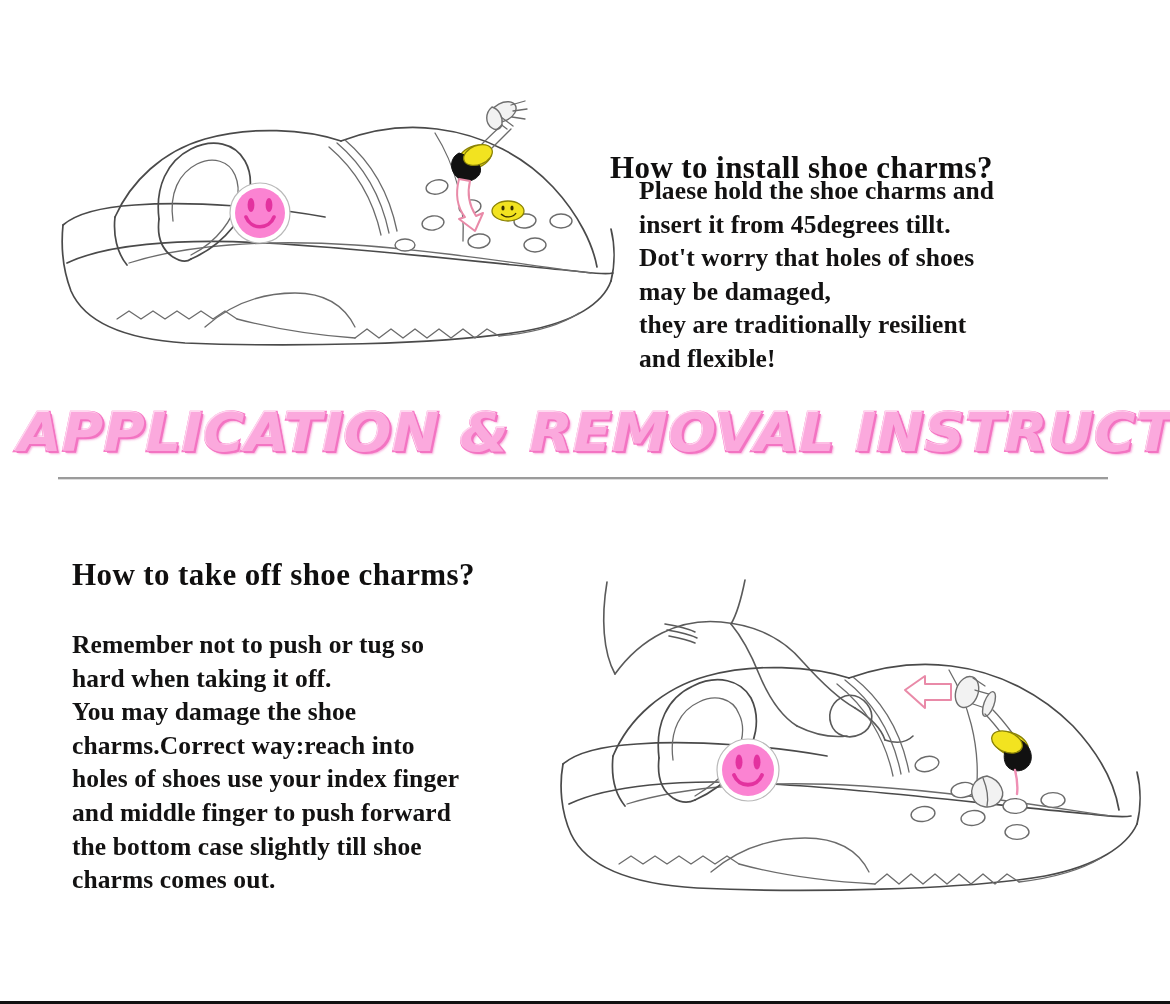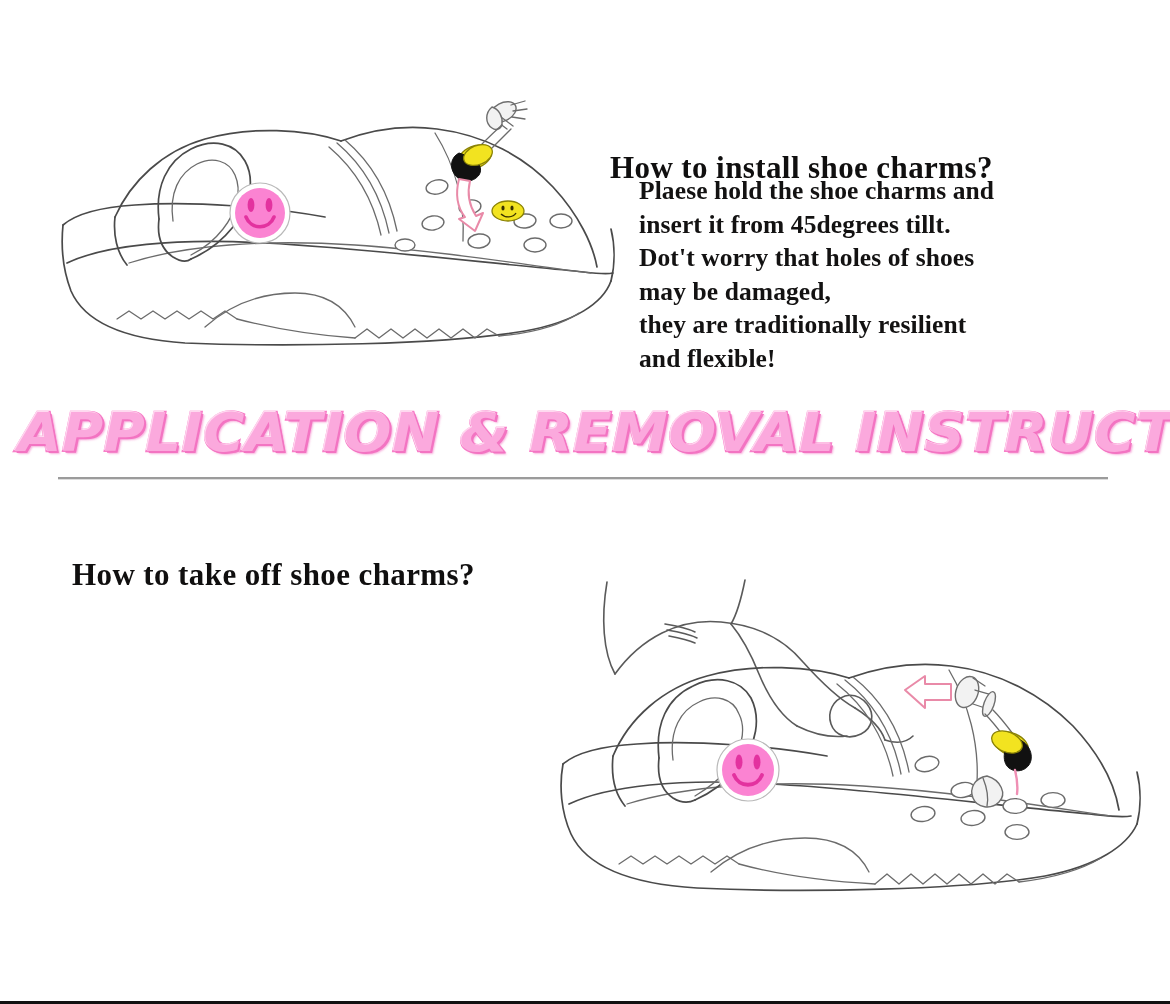--- a/index.html
+++ b/index.html
@@ -188,20 +188,28 @@
 may be damaged,
 they are traditionally resilient
 and flexible!</div>
 
   <div id="banner-wrap">
     <div id="banner-text">APPLICATION &amp; REMOVAL INSTRUCTIONS</div>
   </div>
   <div id="divider"></div>
 
   <div class="heading" style="left:72px; top:557px;">How to take off shoe charms?</div>
+  <div class="body-text" style="left:72px; top:628px; width:500px;">Remember not to push or tug so
+hard when taking it off.
+You may damage the shoe
+charms.Correct way:reach into
+holes of shoes use your index finger
+and middle finger to push forward
+the bottom case slightly till shoe
+charms comes out.</div>
 
   <svg class="illo" style="left:545px; top:578px;" width="615" height="330" viewBox="0 0 615 330">
 
     <g>
       <path class="ln-hand" d="M62,4 C56,40 58,74 70,96"></path>
       <path class="ln-hand" d="M200,2 C196,22 192,36 186,46"></path>
       <path class="ln-hand" d="M70,96 C96,60 134,40 176,44 C212,47 240,62 258,84 C276,104 292,120 310,130"></path>
       <path class="ln-hand" d="M186,46 C196,58 206,76 214,96 C224,120 236,138 252,148"></path>
       <path class="ln-hand" d="M310,130 C326,140 336,150 340,162"></path>
 

